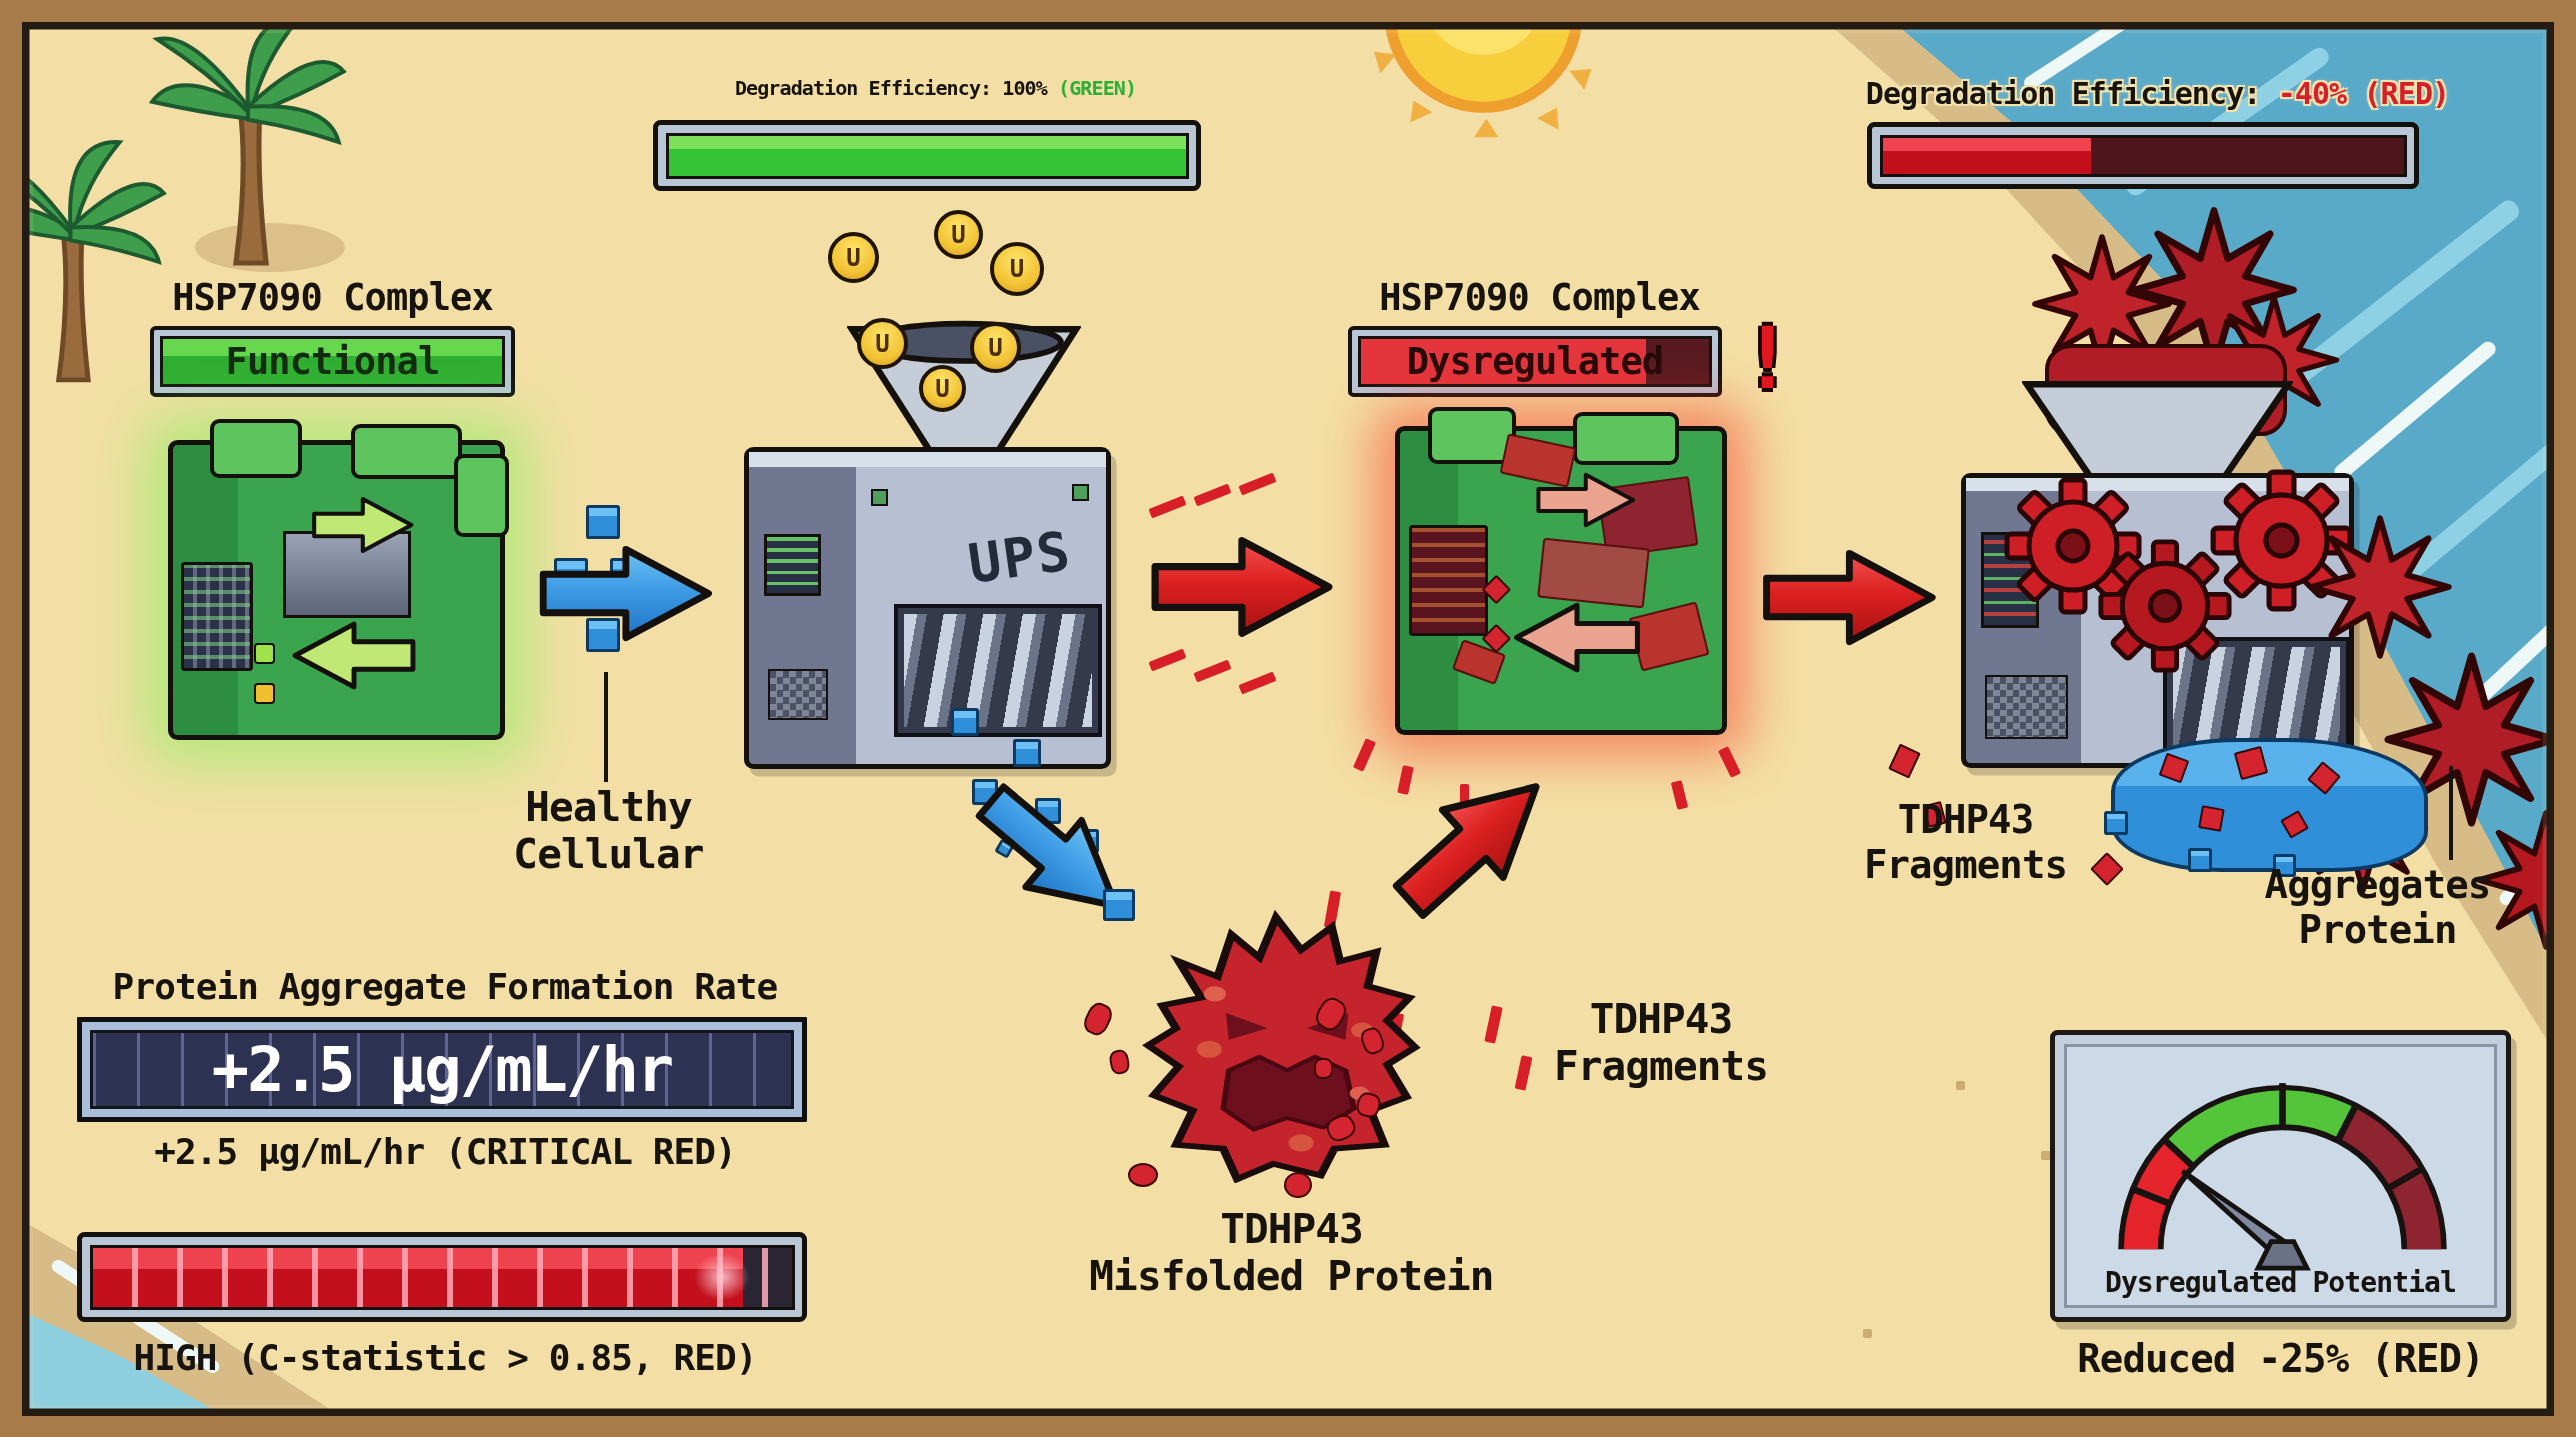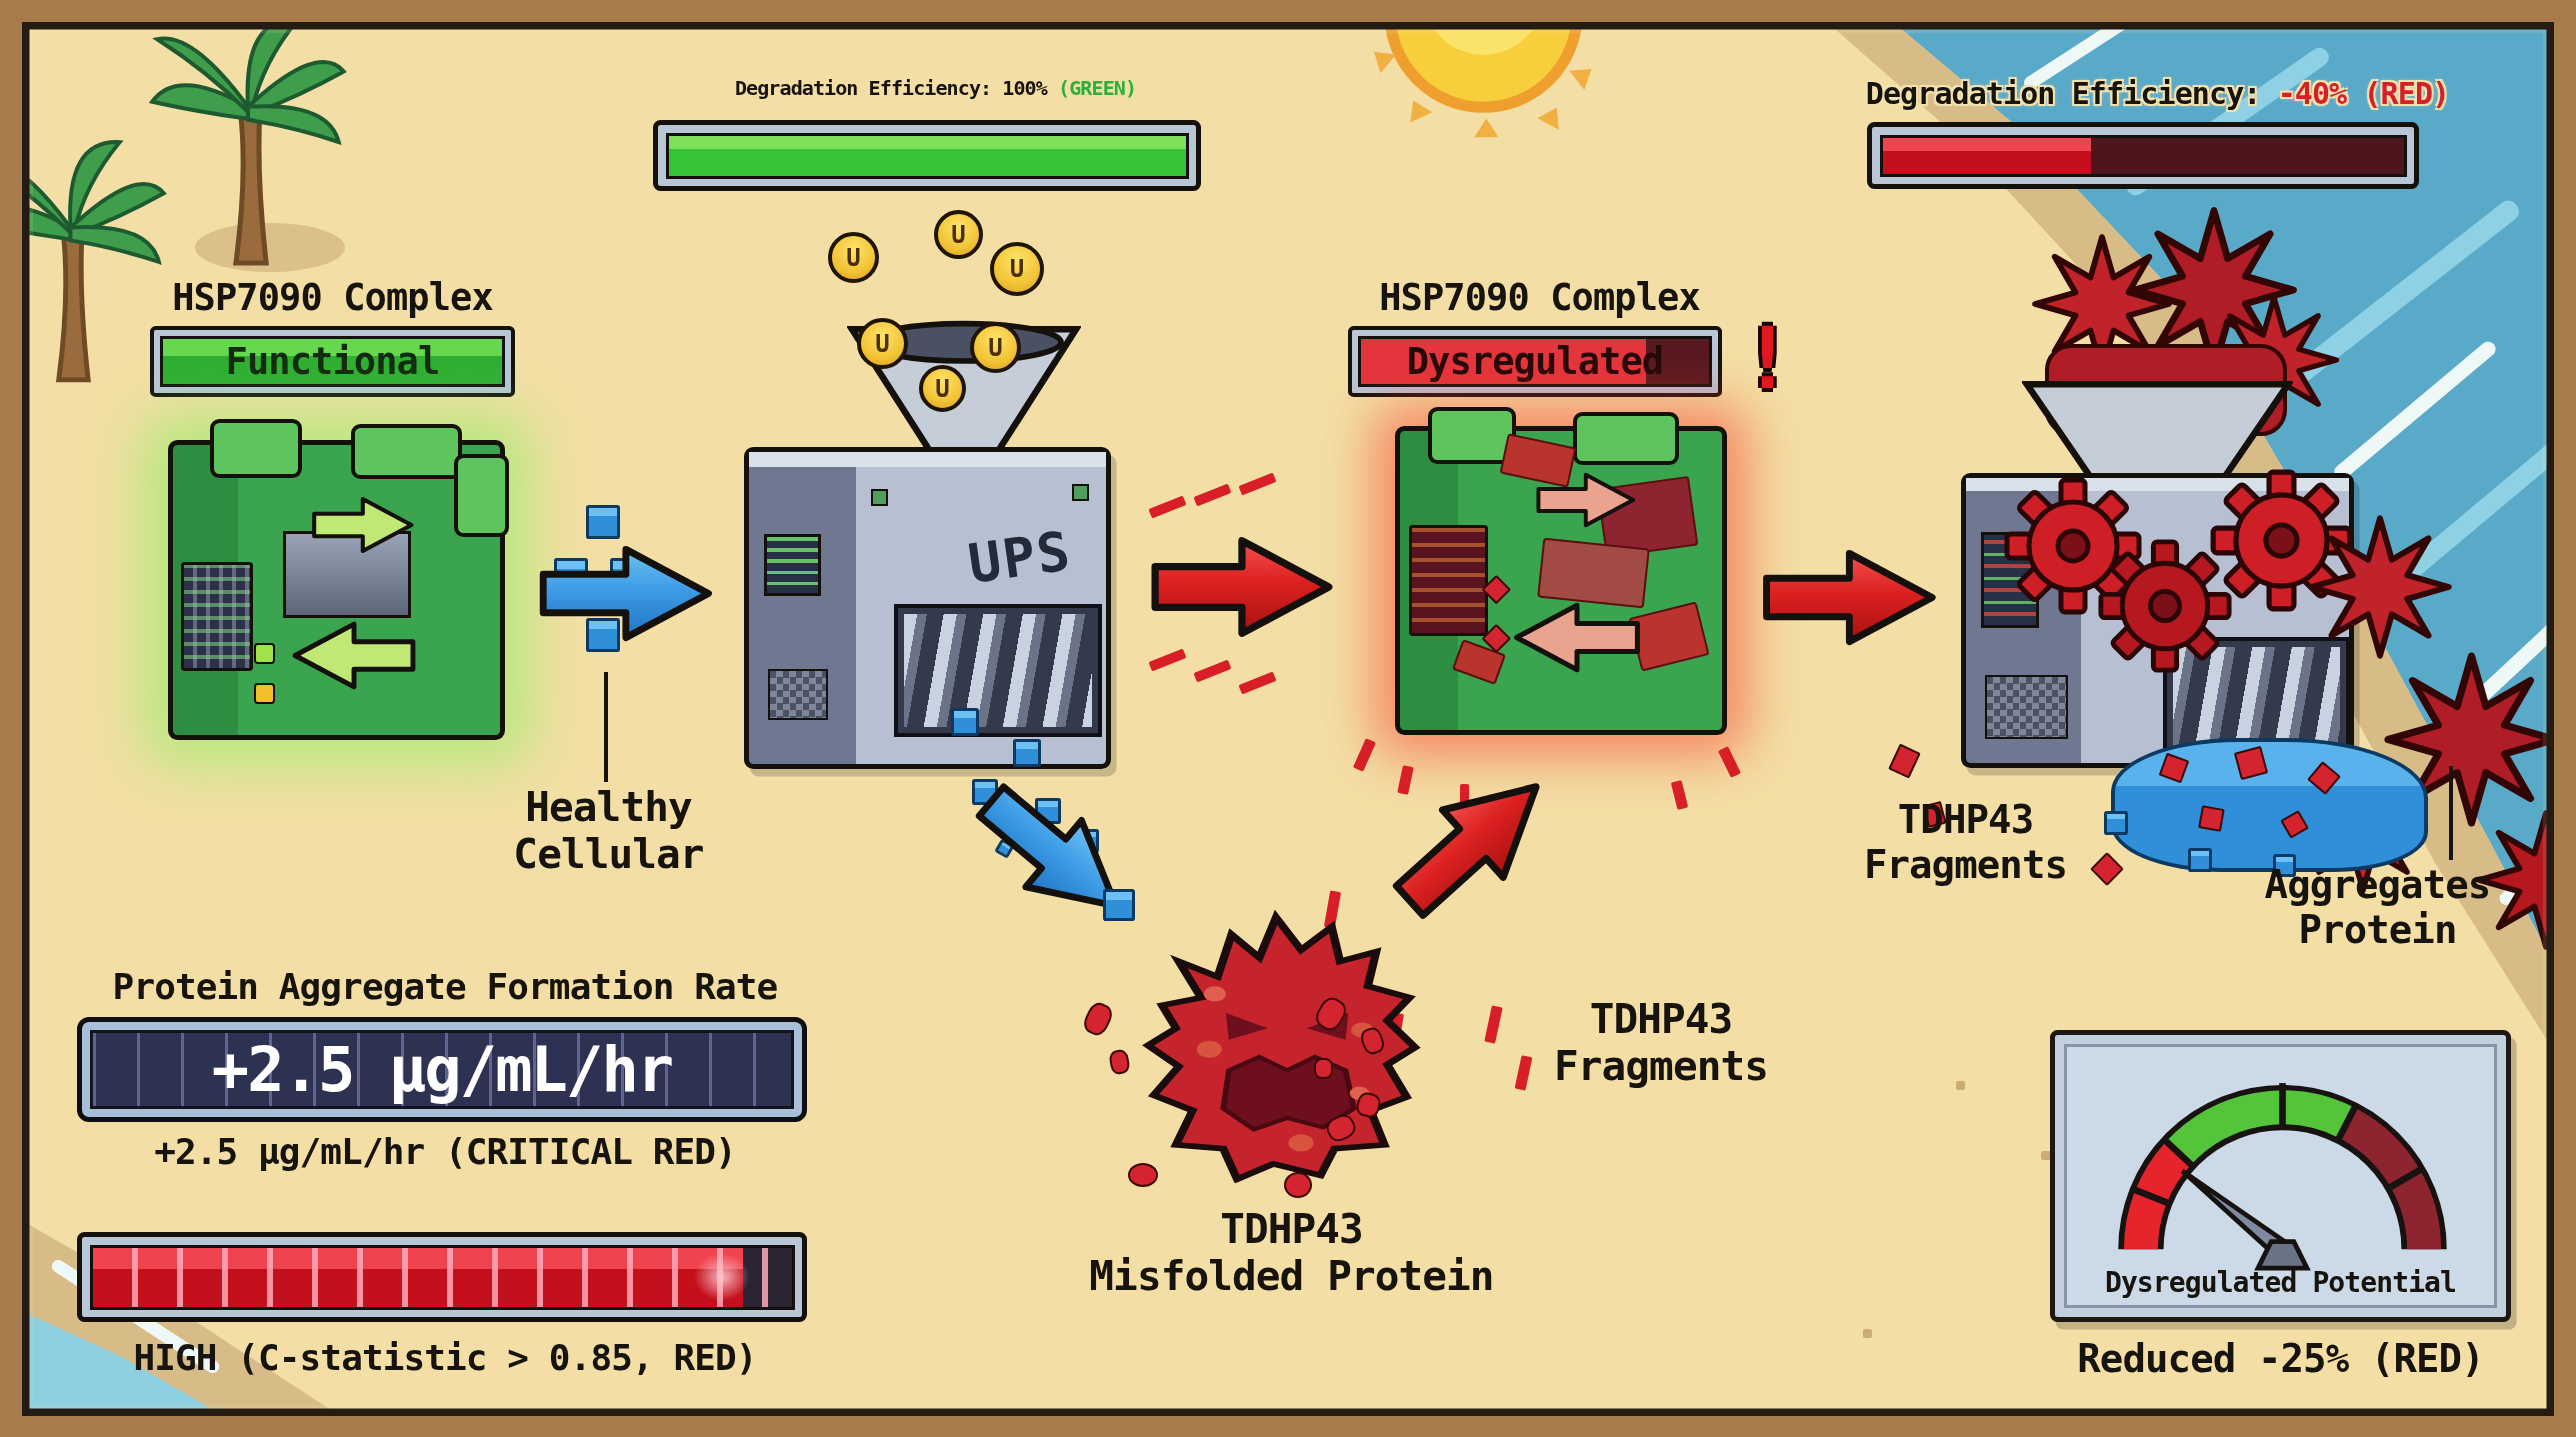--- a/index.html
+++ b/index.html
@@ -15,21 +15,21 @@
   .track{position:relative;width:100%;height:100%;background:#4e151c;border:3.7px solid #14100e;box-sizing:border-box;overflow:hidden;}
   .fill{position:absolute;left:0;top:0;bottom:0;}
   .fill-green{background:linear-gradient(180deg,#7ce05a 0 32%,#35c437 32%);}
   .fill-red{background:linear-gradient(180deg,#ef4450 0 36%,#c3101c 36%);}
   .seg-pink{position:absolute;inset:0;background:repeating-linear-gradient(90deg,transparent 0 39px,rgba(255,170,185,.85) 39px 45px);}
   .badge{position:absolute;border:4.7px solid #15120e;border-radius:5.6px;background:#b9c6d6;padding:5.6px;box-sizing:border-box;display:flex;}
   .badge-in{flex:1;border:3.7px solid #15120e;box-sizing:border-box;display:flex;align-items:center;justify-content:center;font-size:37px;letter-spacing:-0.9px;}
   .badge-green{background:linear-gradient(180deg,#67d84e 0 38%,#2fae32 38%);color:#132a10;}
   .badge-red{background:linear-gradient(90deg,#e4353d 0 82%,#571a20 82%),linear-gradient(180deg,#ef4450 0 36%,#c3101c 36%);color:#230909;}
   
-  .lcd{position:absolute;border:5.6px solid #0f0f12;border-radius:12px;background:#a9bed8;padding:8.4px;box-sizing:border-box;}
+  .lcd{position:absolute;border:5.6px solid #0f0f12;border-radius:1px;background:#a9bed8;padding:8.4px;box-sizing:border-box;}
   .lcd-in{width:100%;height:100%;border:3.7px solid #14141c;box-sizing:border-box;color:#fff;
           background:repeating-linear-gradient(90deg,rgba(96,102,150,.95) 0 2.8px,transparent 2.8px 44px),#2d3152;
           display:flex;align-items:center;justify-content:center;font-size:62px;letter-spacing:-1.9px;}
   
   .machine{position:absolute;border:5.6px solid #14110d;border-radius:9.4px;box-sizing:border-box;}
   .green-machine{background:linear-gradient(90deg,#2d8e42 0 20%,#3aa44e 20%);box-shadow:0 0 56px 23.4px rgba(130,240,90,.55);}
   .red-machine{background:linear-gradient(90deg,#2d8e42 0 18%,#3aa44e 18%);box-shadow:0 0 51px 20.6px rgba(248,62,44,.55);}
   .gray-machine{background:linear-gradient(90deg,#6f7890 0 30%,#b6c0d2 30%);box-shadow:5.6px 7.5px 0 rgba(0,0,0,.18);}
   .bump{position:absolute;background:#5ec45e;border:4.7px solid #14110d;border-radius:9.4px;}
   .patch{position:absolute;background:#b9342c;border:2.8px solid #5a0f10;border-radius:3.7px;}

